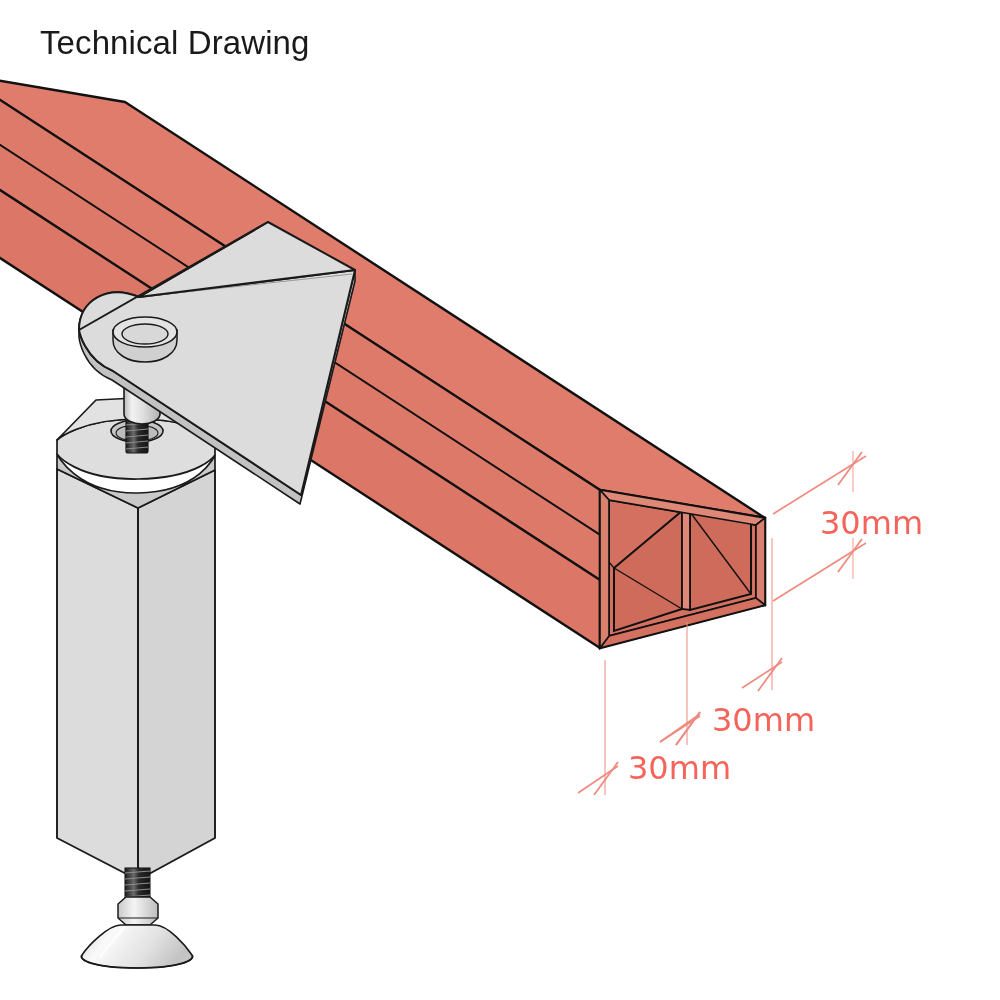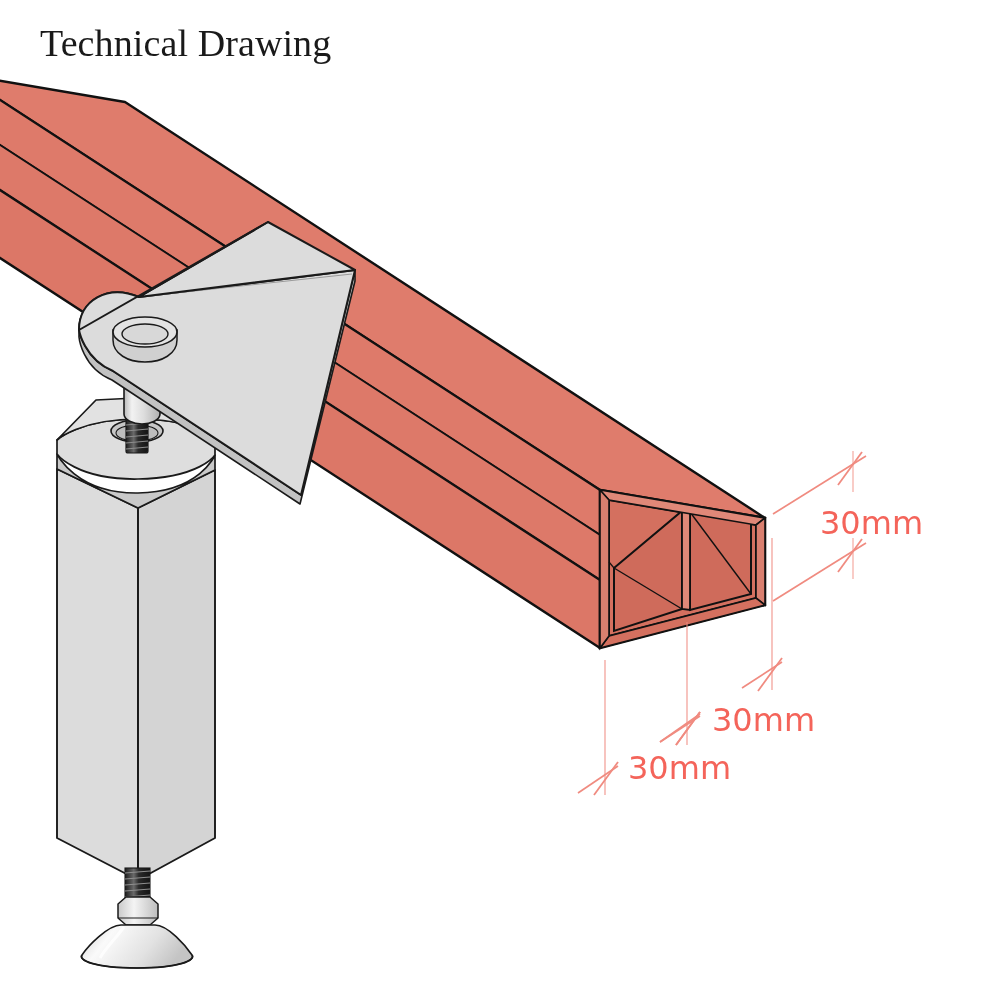--- a/index.html
+++ b/index.html
@@ -4,22 +4,22 @@
 <style>
   html,body{margin:0;padding:0;background:#ffffff;}
   body{
     width:1000px;height:1000px;overflow:hidden;
     font-family:"DejaVu Sans", sans-serif;
   }
   #stage{position:relative;width:1000px;height:1000px;background:#ffffff;}
   #drawing{position:absolute;left:0;top:0;width:1000px;height:1000px;}
   .title{
     position:absolute;left:40px;top:26px;
-    font-family:Liberation Serif, serif;
-    font-size:38px;line-height:34px;color:#1a1a1a;
+    font-family:Liberation Sans, sans-serif;
+    font-size:33px;line-height:34px;color:#1a1a1a;
     letter-spacing:0.1px;white-space:nowrap;
   }
 </style>
 </head>
 <body>
 
 <div id="stage">
 
   <svg id="drawing" viewBox="0 0 1000 1000">
     <defs>

